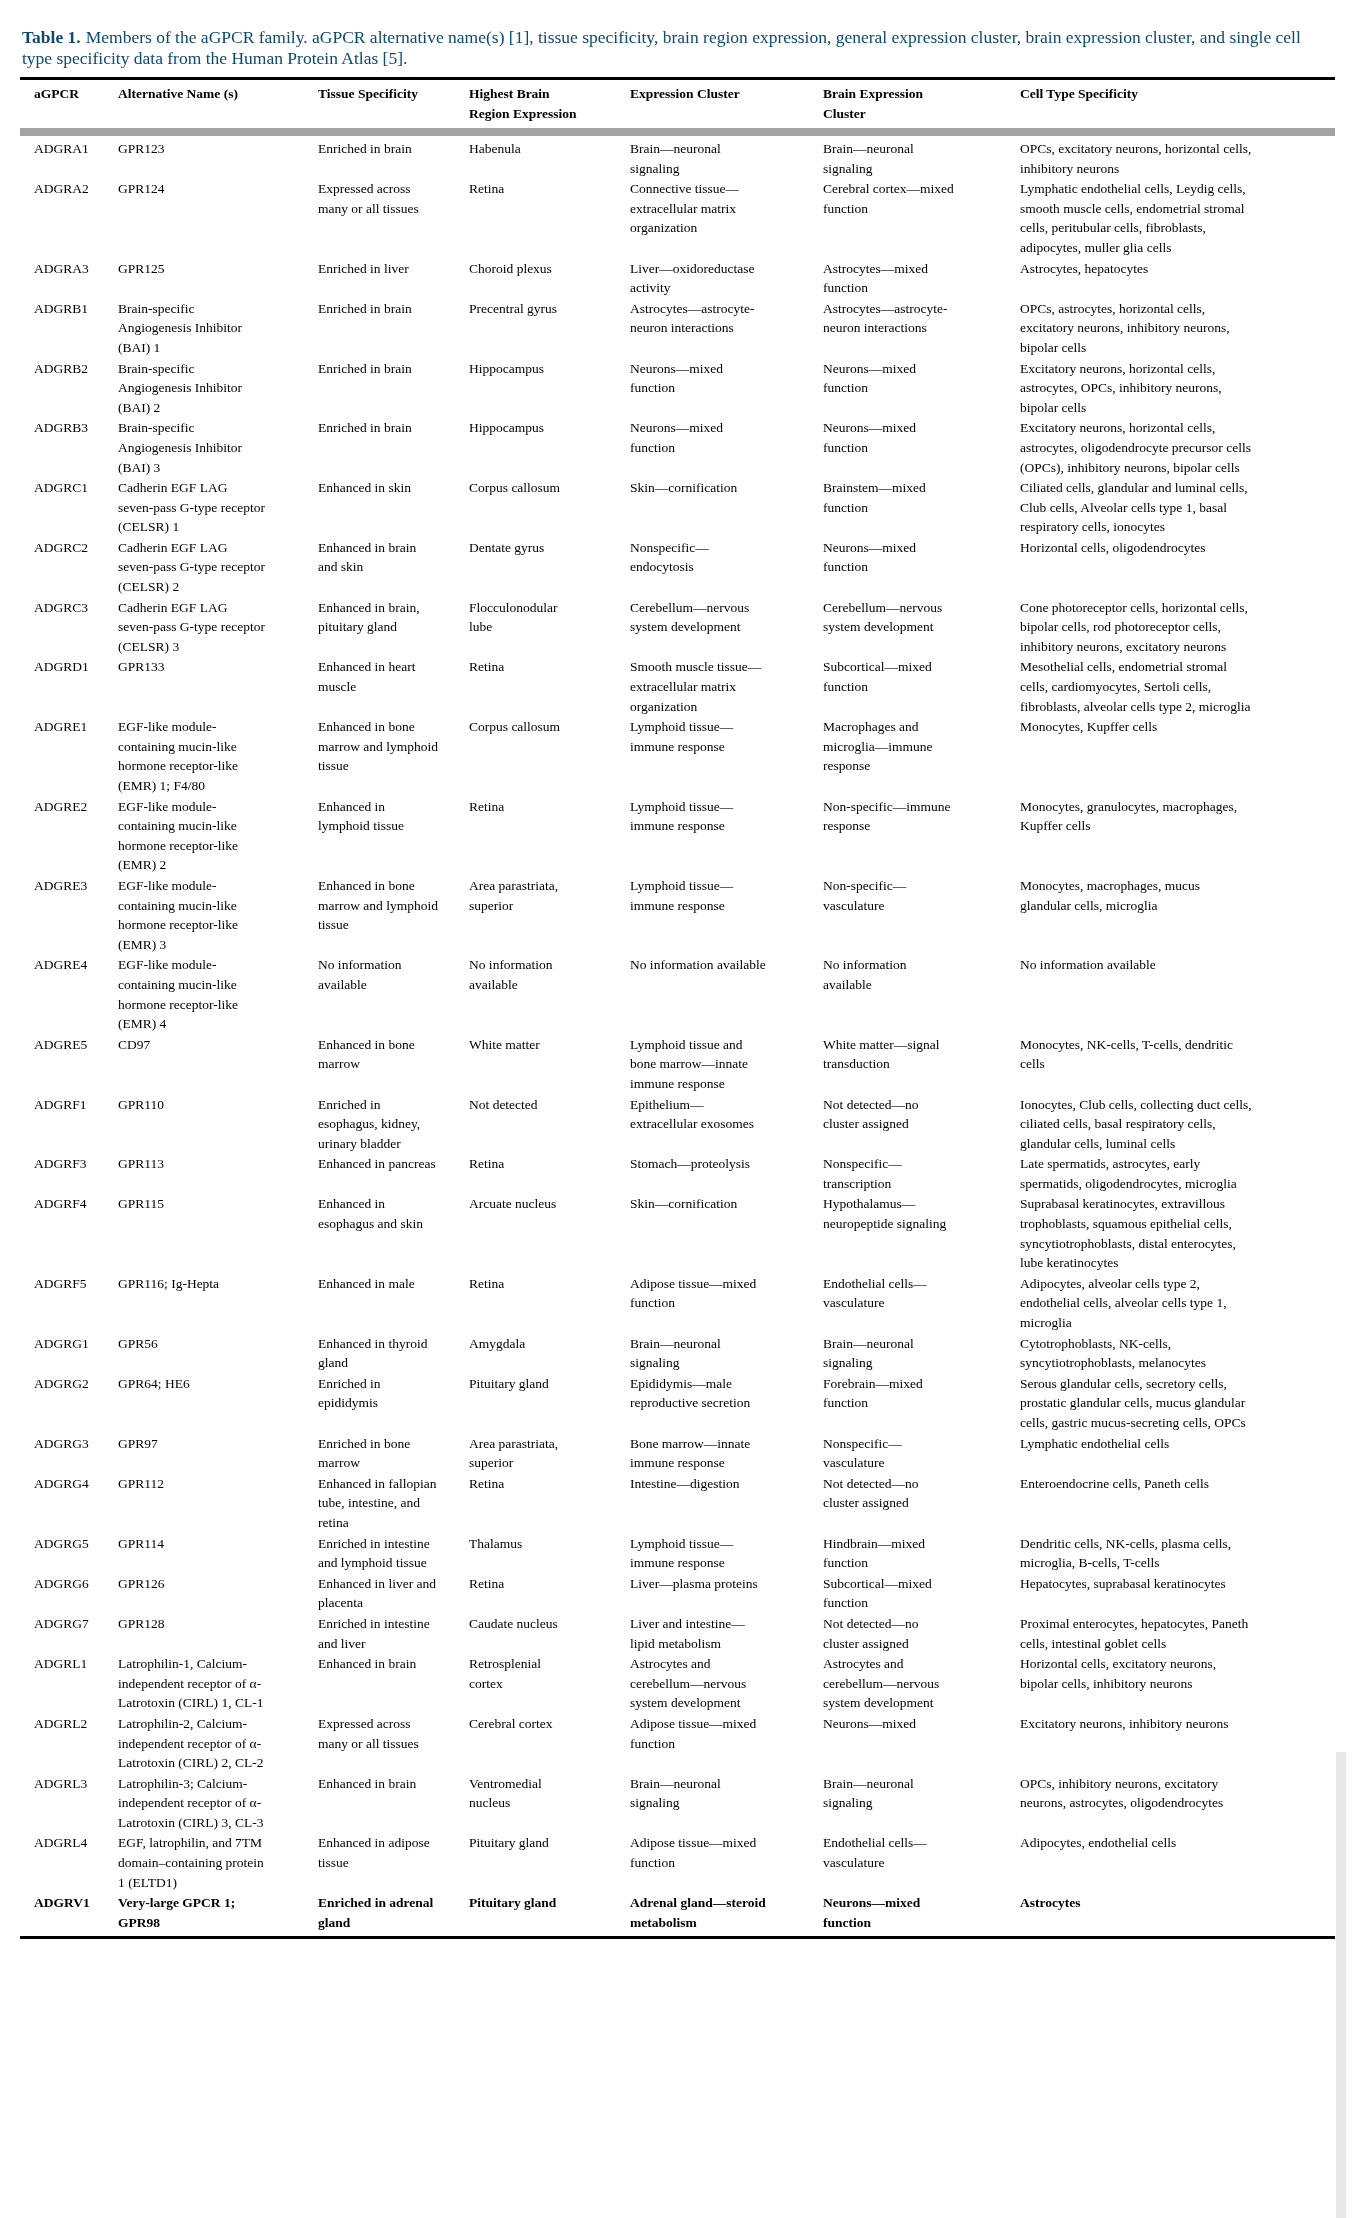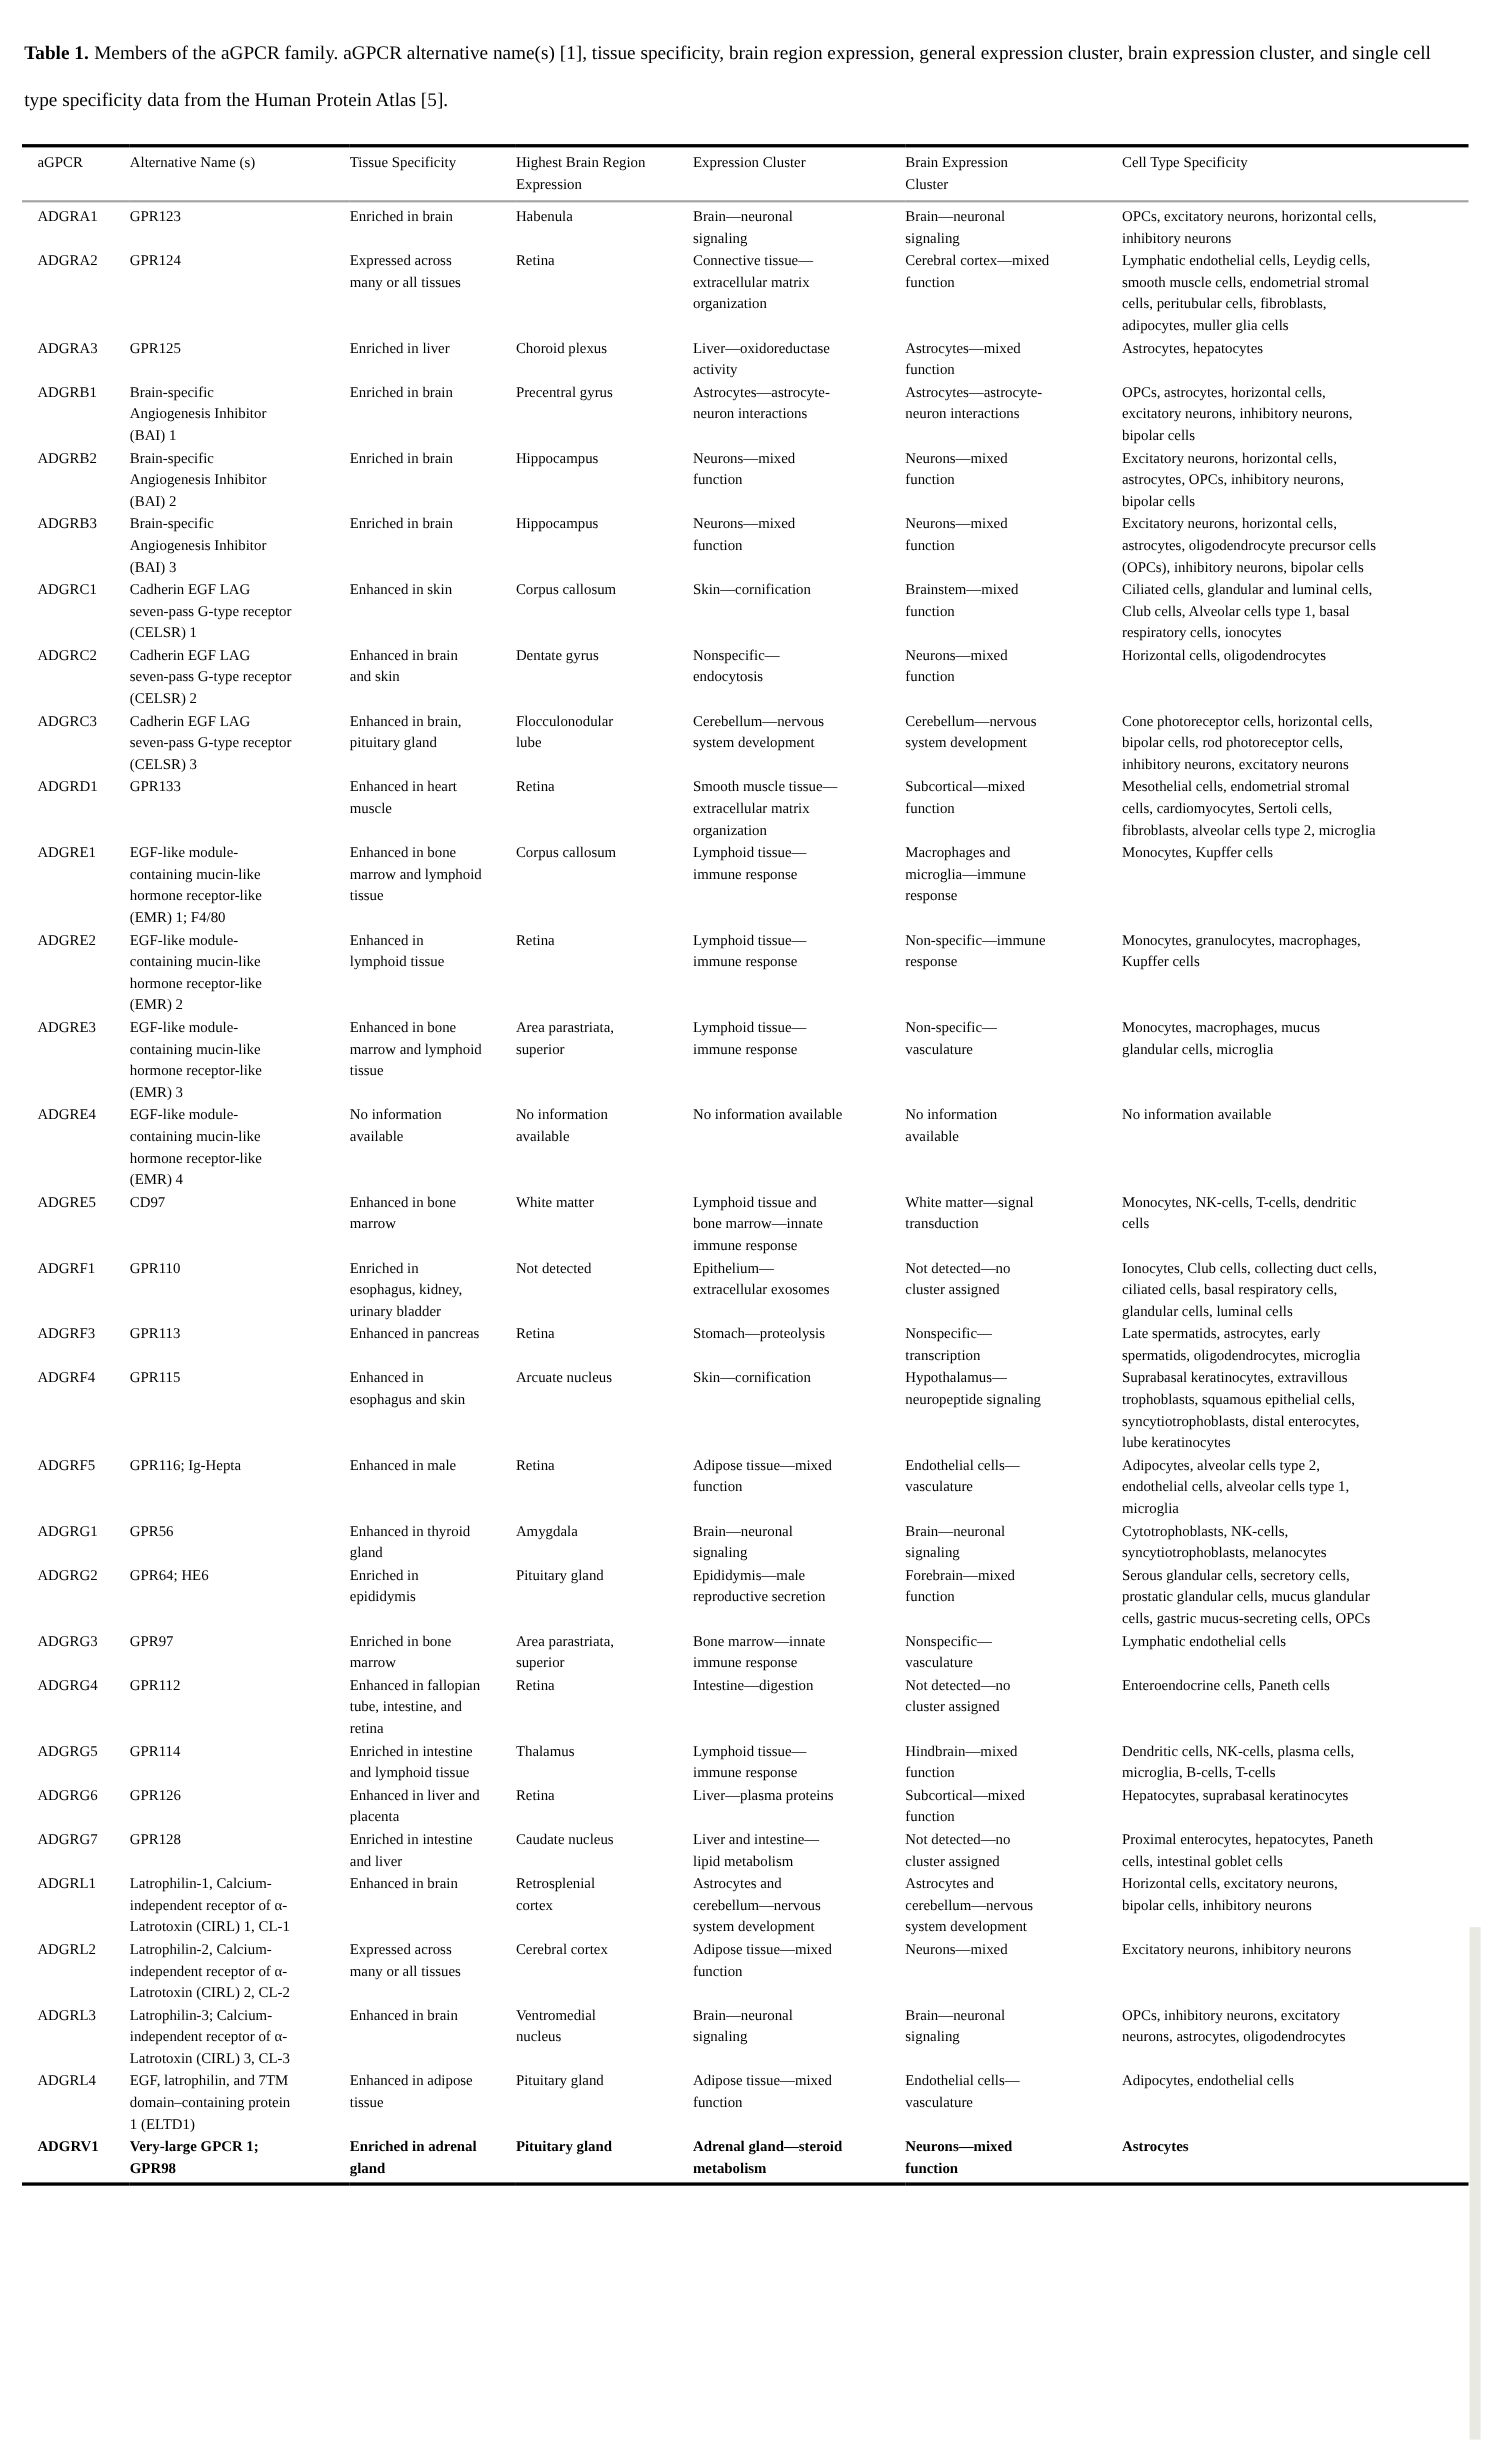--- a/index.html
+++ b/index.html
@@ -9,24 +9,24 @@
   }
   body {
     width: 1356px;
     height: 2218px;
     position: relative;
     overflow: hidden;
     font-family: "Liberation Serif", "DejaVu Serif", serif;
     color: #000;
   }
   .caption {
-    margin: 27px 22px 20px 22px;
+    margin: 27px 22px 8px 22px;
     font-size: 17.5px;
-    line-height: 42px;
-    color: #000000;
+    line-height: 21px;
+    color: #0c4a6e;
   }
   .caption .cap-label {
     font-weight: bold;
     margin-right: 5px;
   }
   table {
     border-collapse: collapse;
     table-layout: fixed;
     margin-left: 20px;
     width: 1315px;
@@ -34,22 +34,22 @@
     border-bottom: 3px solid #000;
   }
   th, td {
     box-sizing: border-box;
     text-align: left;
     vertical-align: top;
     font-size: 13.5px;
     padding: 0;
   }
   thead th {
-    border-bottom: 2px solid #a3a3a3;
-    font-weight: normal;
+    border-bottom: 8px solid #a3a3a3;
+    font-weight: bold;
     line-height: 20px;
     padding-top: 4px;
     padding-bottom: 4px;
   }
   tbody td {
     line-height: 19.6px;
     padding-bottom: 1px;
     font-weight: 500;
   }
   tbody tr:first-child td { padding-top: 3px; }

